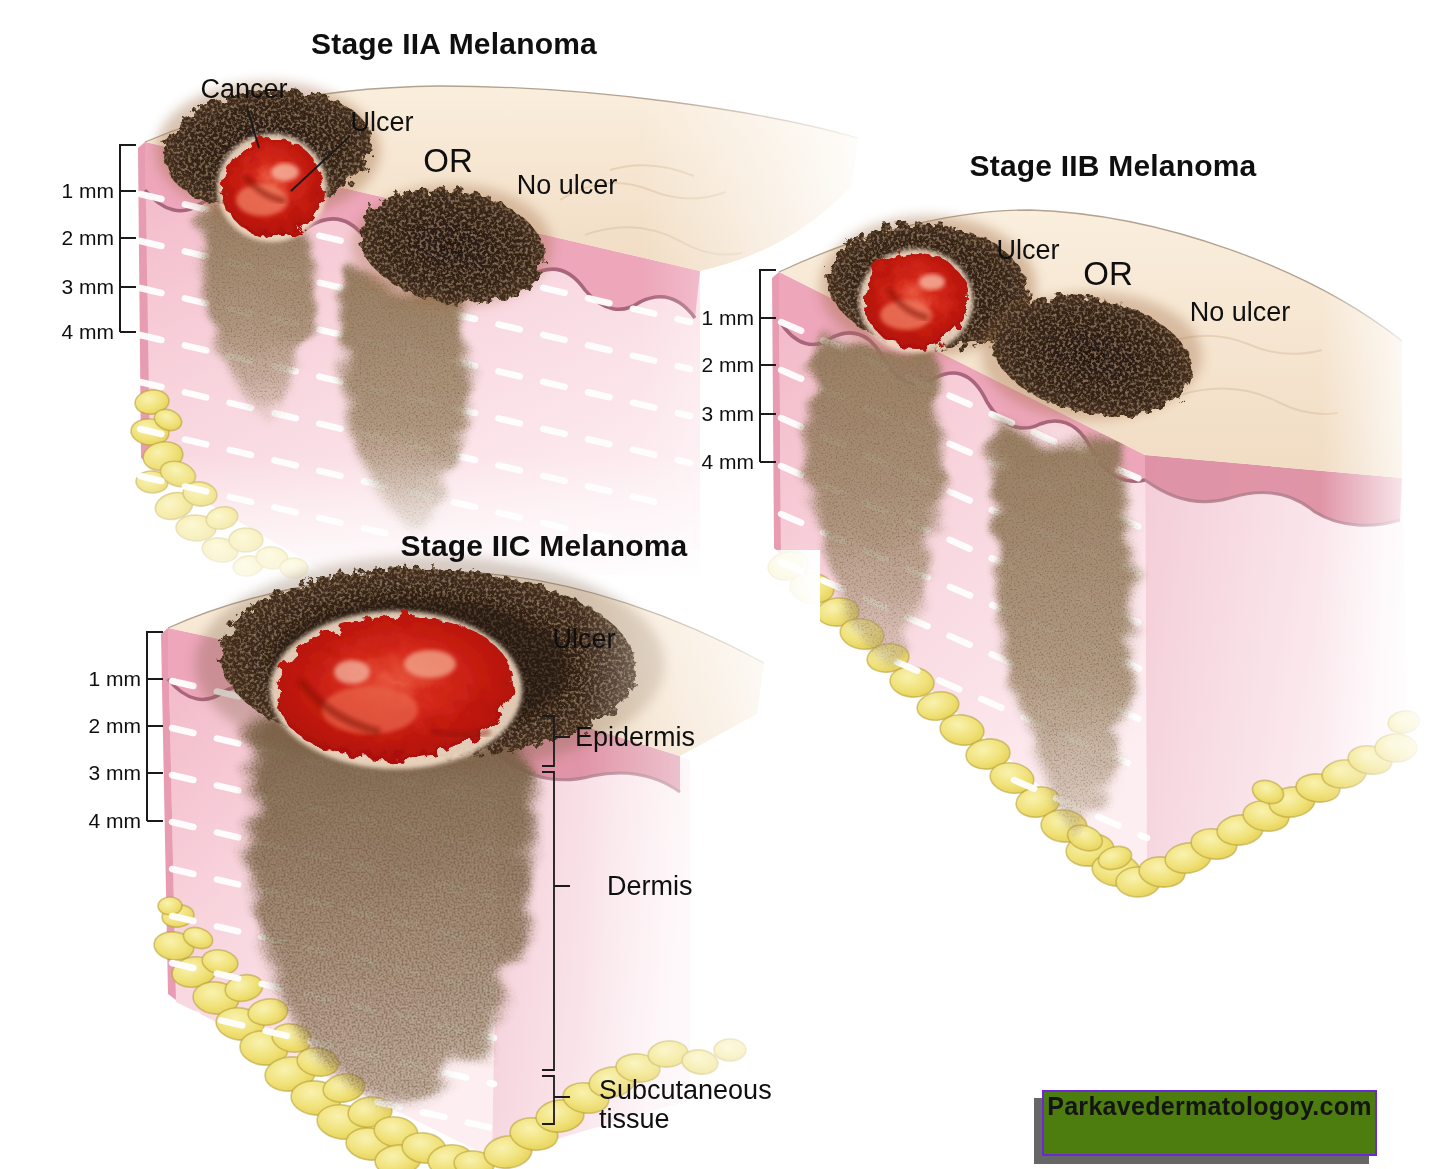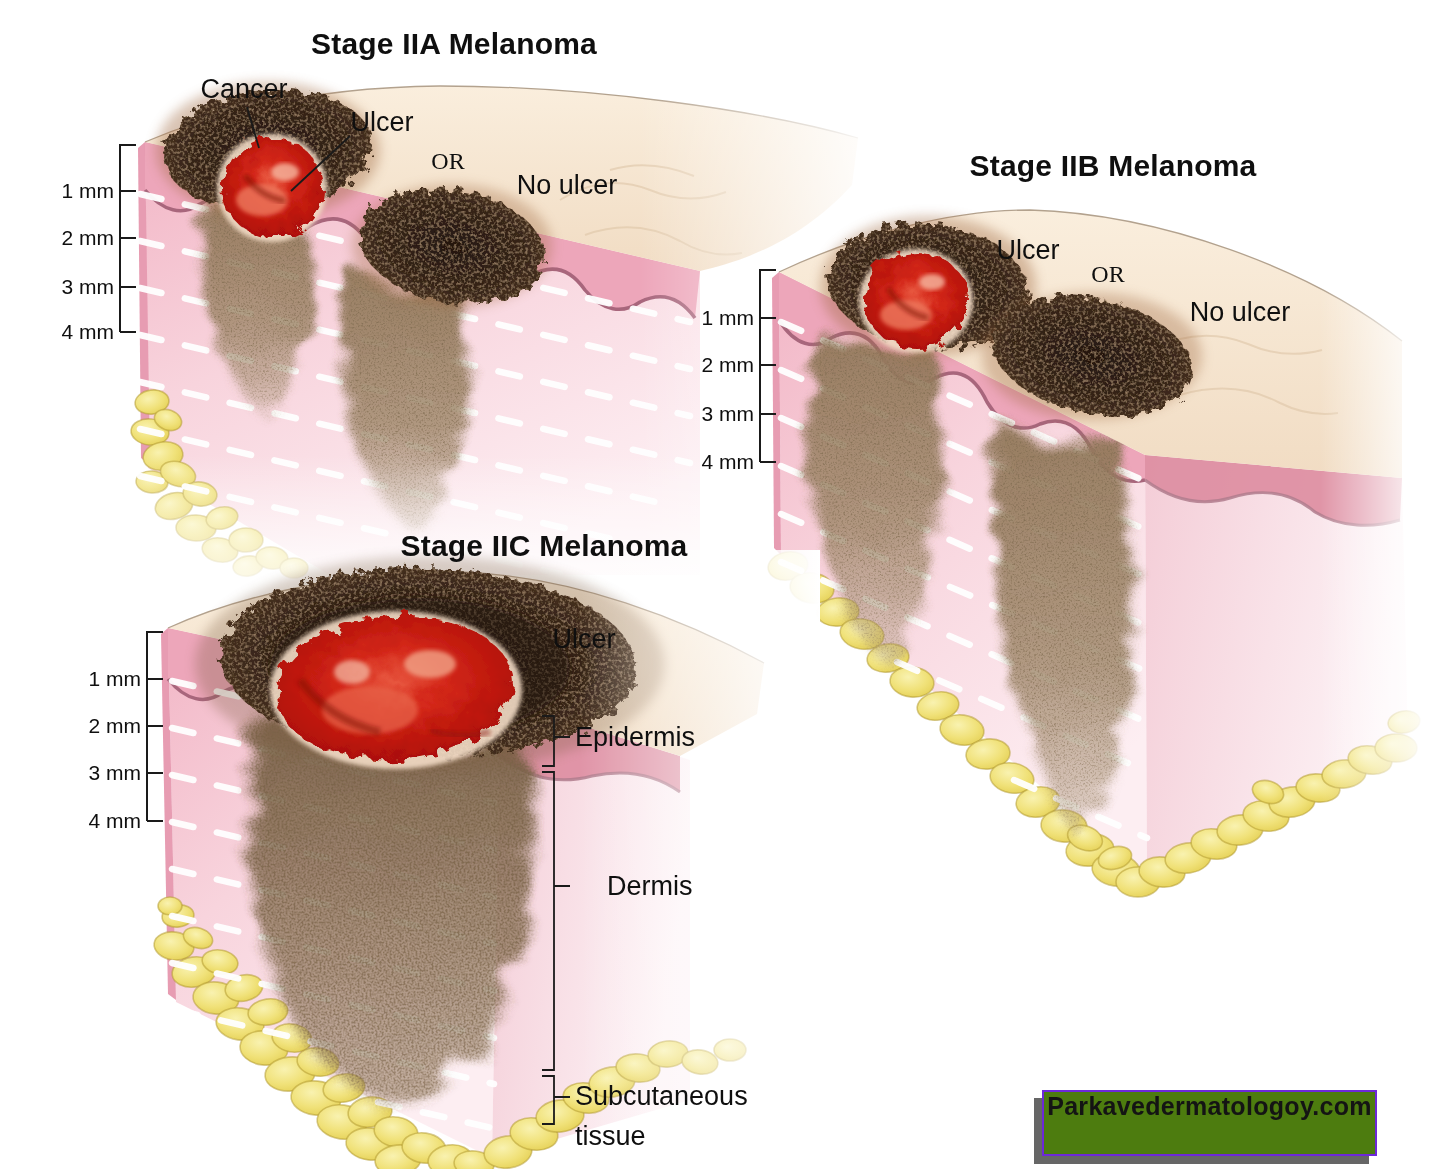--- a/index.html
+++ b/index.html
@@ -5,24 +5,24 @@
   html,body{margin:0;padding:0;}
   body{width:1429px;height:1169px;position:relative;background:#ffffff;overflow:hidden;
        font-family:"Liberation Sans", sans-serif;}
   #art{position:absolute;left:0;top:0;width:1429px;height:1169px;}
   .lbl{position:absolute;color:#0f0f0f;z-index:5;}
   .ctr{transform:translate(-50%,-50%);text-align:right;white-space:nowrap;}
   .rt{transform:translate(-100%,-50%);text-align:right;white-space:nowrap;}
   .lt{transform:translateY(-50%);text-align:right;white-space:nowrap;}
   .title{font-weight:700;font-size:30px;letter-spacing:.2px;}
   .lab{font-size:27px;}
-  .or{font-size:24px;font-family:Liberation Serif, serif;}
+  .or{font-size:33px;}
   .mm{font-size:21px;font-weight:400;}
   .layer{font-size:27px;}
-  .wrap2{width:212px;white-space:normal;line-height:40px;}
+  .wrap2{width:212px;white-space:normal;line-height:29px;margin-left:24px;}
   #watermark{position:absolute;left:1042px;top:1090px;width:331px;height:62px;
     background:#4d7c0f;border:2px solid #6d28d9;box-shadow:-8px 8px 0 rgba(75,75,75,.85);
     display:flex;align-items:flex-start;justify-content:center;z-index:6;}
   #watermark span{font-weight:700;font-size:25px;color:#141414;letter-spacing:.3px;}
 </style>
 </head>
 <body>
 
 <svg id="art" viewBox="0 0 1429 1169" xmlns="http://www.w3.org/2000/svg">
   <defs>

